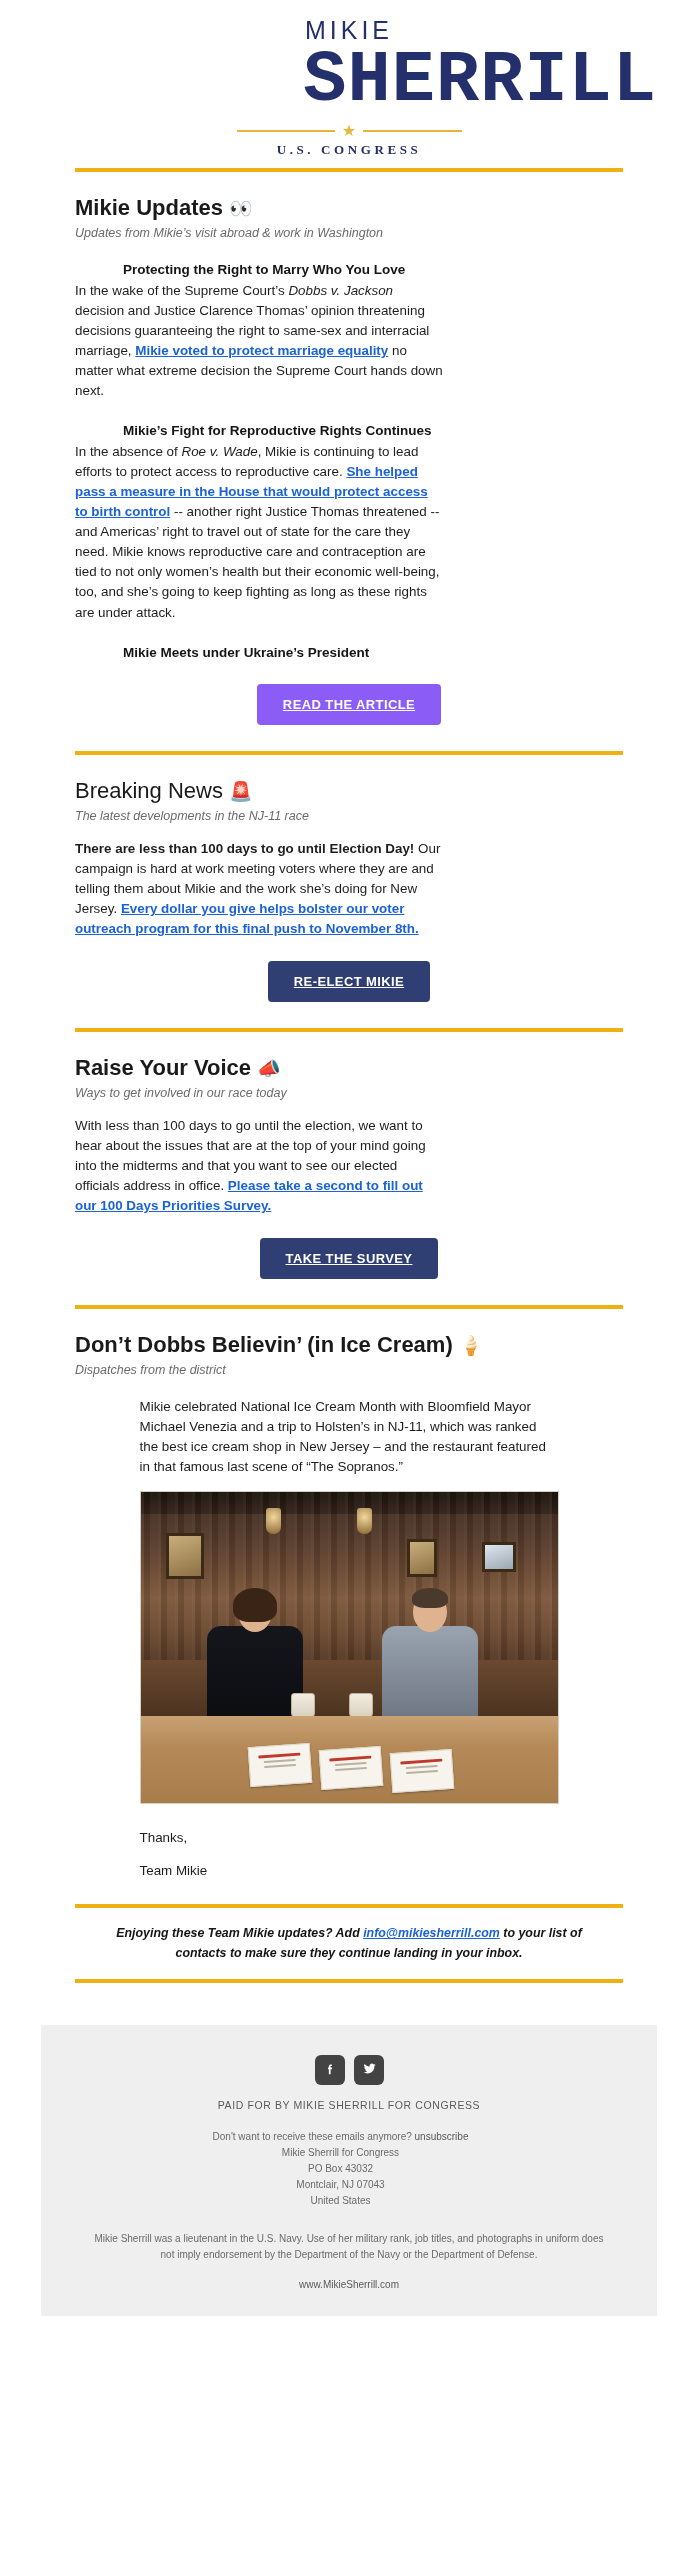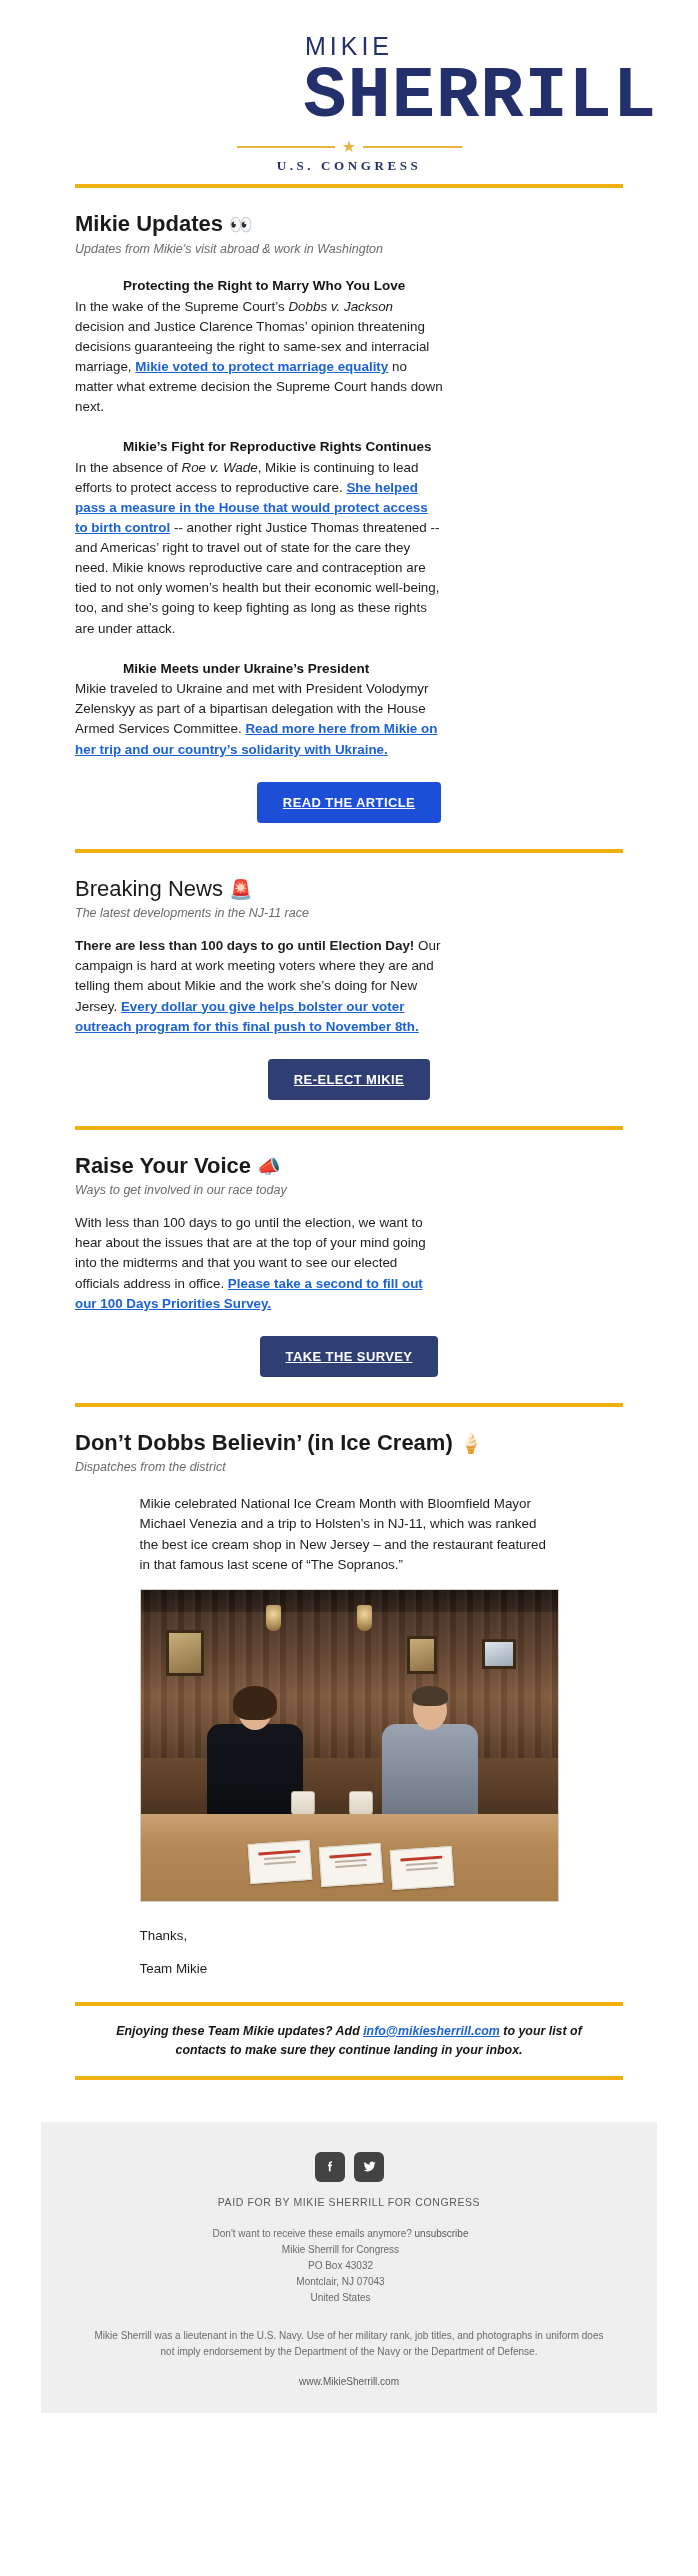--- a/index.html
+++ b/index.html
@@ -4,21 +4,21 @@
 <style>
   * { box-sizing: border-box; }
   html, body { margin: 0; padding: 0; }
   body {
     width: 698px;
     background: #ffffff;
     font-family: "Liberation Sans", sans-serif;
     color: #1a1a1a;
     -webkit-font-smoothing: antialiased;
   }
-  .email { width: 616px; margin: 16px auto; background: #ffffff; }
+  .email { width: 616px; margin: 0 auto; background: #ffffff; }
 
   
   .logo-wrap { padding: 18px 0 10px; text-align: center; }
   .logo-first {
     font-family: "Liberation Sans", sans-serif;
     color: #24306b;
     font-size: 25px;
     letter-spacing: 4px;
     font-weight: 400;
     line-height: 1;
@@ -77,21 +77,21 @@
   i, em { font-style: italic; }
 
   
   .btn-row { text-align: center; padding: 22px 0 26px; }
   .btn {
     display: inline-block; border: 0; border-radius: 4px;
     font-weight: 700; font-size: 13px; letter-spacing: 0.4px;
     color: #ffffff; padding: 13px 26px; cursor: pointer;
     font-family: "Liberation Sans", sans-serif;
   }
-  .btn-gold { background: #1d4ed8; }
+  .btn-gold { background: #8b5cf6; }
   .btn-navy { background: #2f3f73; }
 
   
   .ice-copy { margin: 20px auto 0; max-width: 419px; }
   .photo-wrap { text-align: center; padding: 14px 0 0; }
   .photo {
     width: 419px; height: 313px; margin: 0 auto; border: 1px solid #d8d0c4;
     position: relative; overflow: hidden;
     background:
       linear-gradient(180deg, #3a2a1d 0%, #53392a 14%, #6b4a33 26%, #7d583c 34%, #6d4b31 44%, #5a3d28 52%, #4a3222 60%, #3c2a1c 100%);
@@ -238,21 +238,20 @@
     <p class="sec-sub">Updates from Mikie’s visit abroad &amp; work in Washington</p>
 
     <div class="body-col">
       <p class="item-head">Protecting the Right to Marry Who You Love</p>
       <p class="body"><span>In the wake of the Supreme Court’s </span><em>Dobbs v. Jackson</em><span> decision and Justice Clarence Thomas’ opinion threatening decisions guaranteeing the right to same-sex and interracial marriage, </span><a class="ln" href="#">Mikie voted to protect marriage equality</a><span> no matter what extreme decision the Supreme Court hands down next.</span></p>
 
       <p class="item-head">Mikie’s Fight for Reproductive Rights Continues</p>
       <p class="body"><span>In the absence of </span><em>Roe v. Wade</em><span>, Mikie is continuing to lead efforts to protect access to reproductive care. </span><a class="ln" href="#">She helped pass a measure in the House that would protect access to birth control</a><span> -- another right Justice Thomas threatened -- and Americas’ right to travel out of state for the care they need. Mikie knows reproductive care and contraception are tied to not only women’s health but their economic well-being, too, and she’s going to keep fighting as long as these rights are under attack.</span></p>
 
       <p class="item-head">Mikie Meets under Ukraine’s President</p>
-      <p class="body"><span>Mikie traveled to Ukraine and met with President Volodymyr Zelenskyy as part of a bipartisan delegation with the House Armed Services Committee. </span><a class="ln" href="#">Read more here from Mikie on her trip and our country’s solidarity with Ukraine.</a></p>
     </div>
 
     <div class="btn-row">
       <a class="btn btn-gold" href="#">READ THE ARTICLE</a>
     </div>
   </div>
 
   <div class="gold-rule"></div>
 
   <div class="section">

